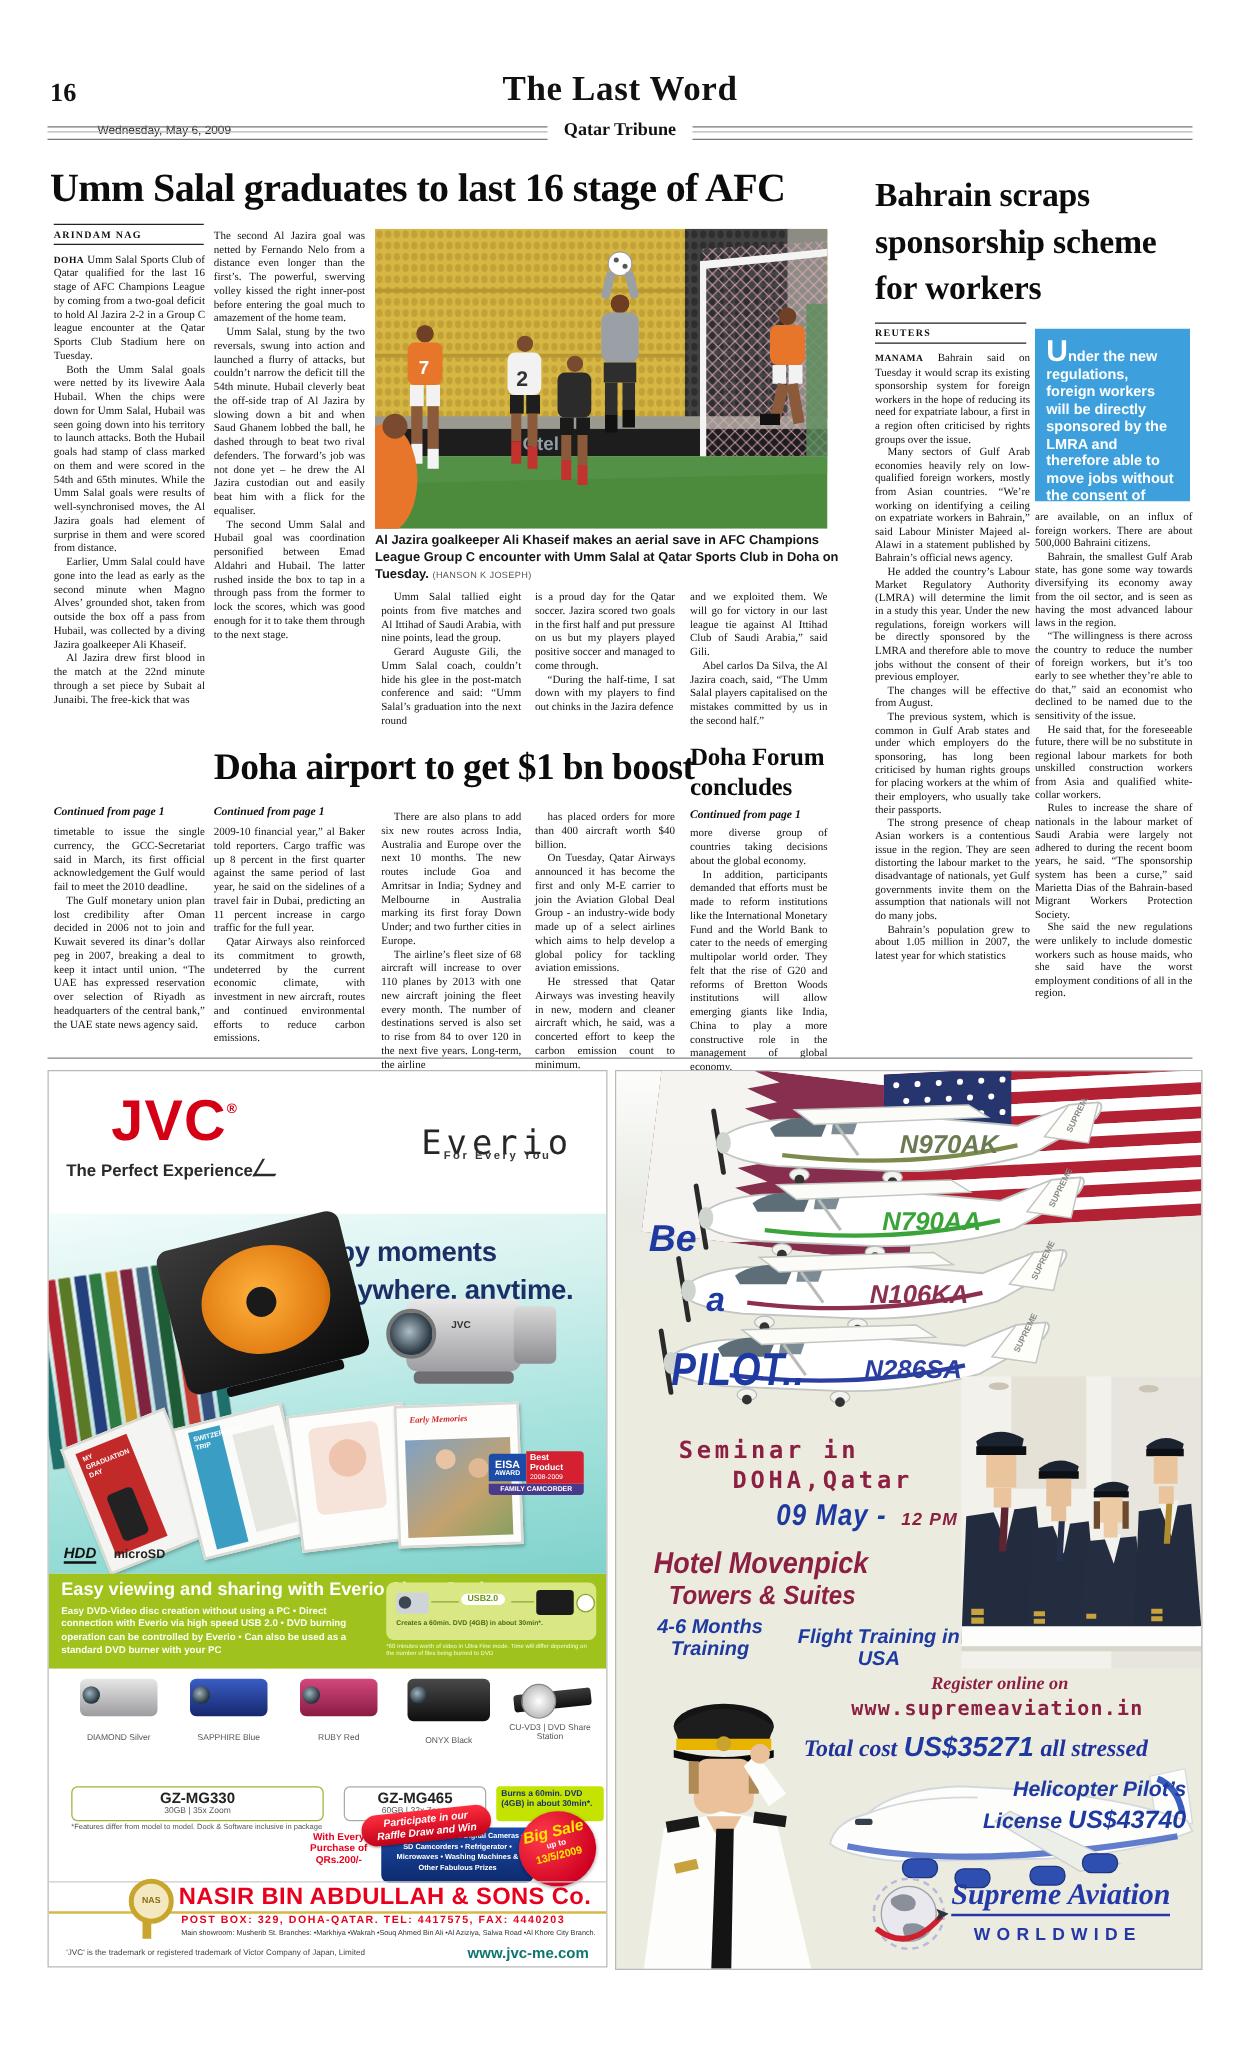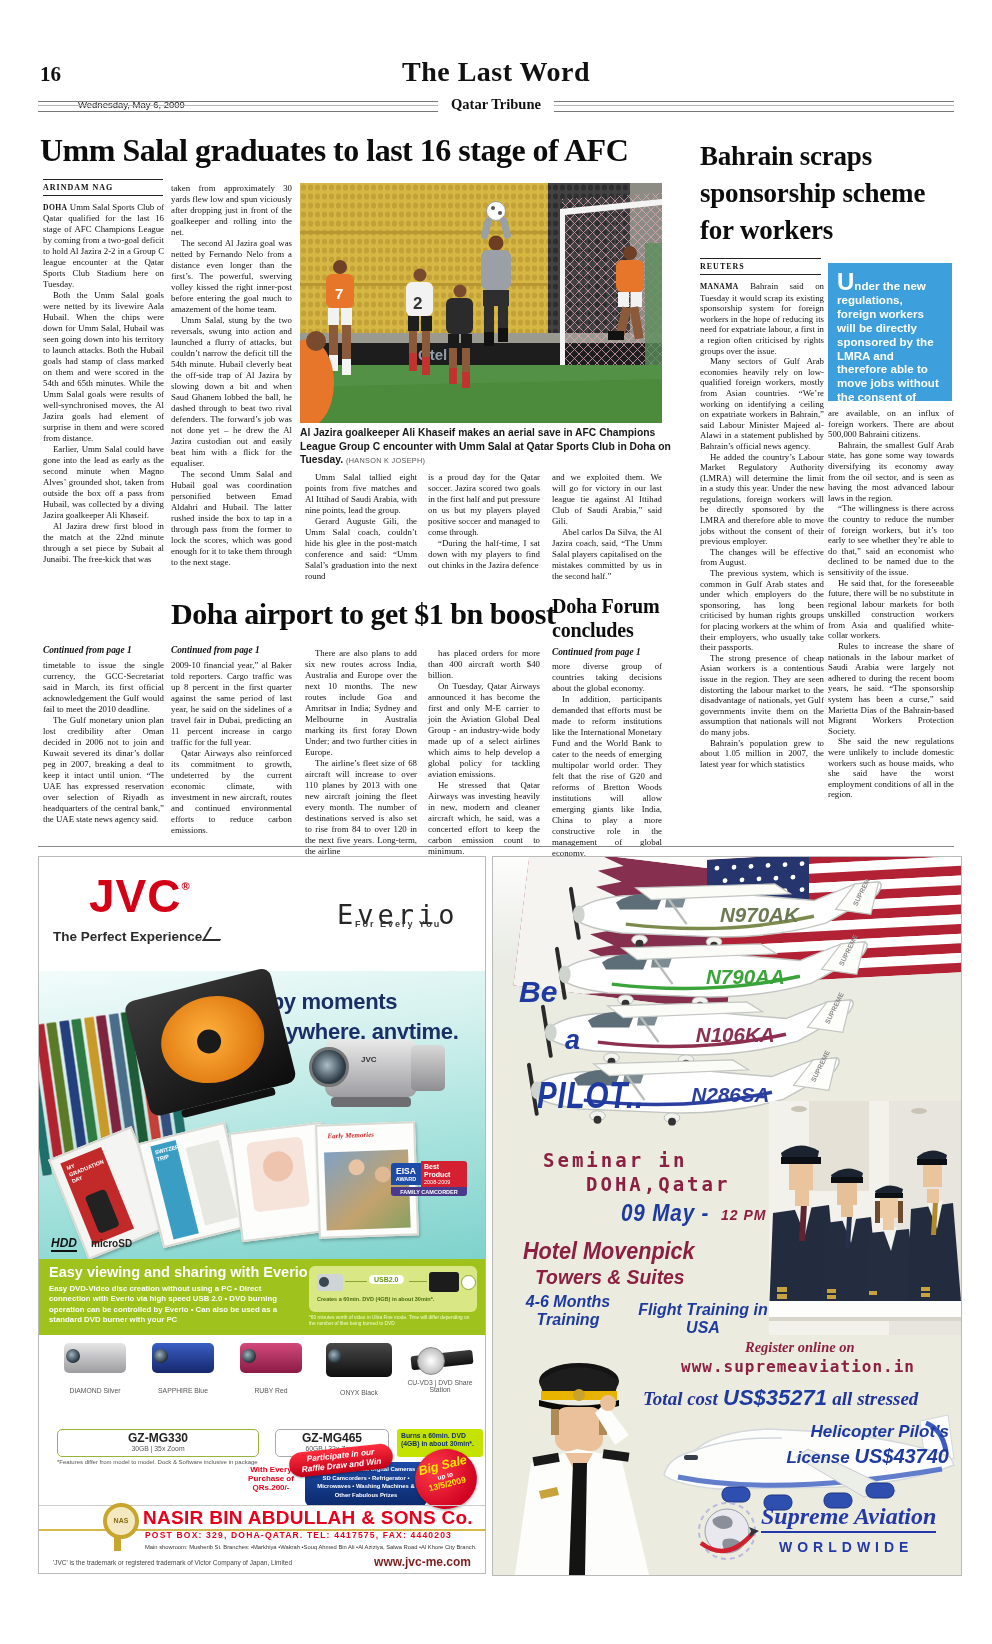--- a/index.html
+++ b/index.html
@@ -82,21 +82,21 @@
   .bigsale{background:radial-gradient(circle at 35% 30%,#ff3b4a,#cf0020 75%);border-radius:50%;
            transform:rotate(-14deg);text-align:center;color:#fff;box-shadow:0 1px 3px rgba(0,0,0,.4);
            font-family:"Liberation Sans",sans-serif;}
   .bs1{font-size:12.5px;font-weight:bold;font-style:italic;color:#ffe900;line-height:1;padding-top:10px;}
   .bs2{font-size:6.5px;font-weight:bold;line-height:1.2;}
   .bs3{font-size:8.5px;font-weight:bold;color:#ffe900;line-height:1.2;}
   .nasir-name{font-family:"Liberation Sans",sans-serif;font-size:19px;font-weight:bold;color:#e8001c;letter-spacing:.3px;white-space:nowrap;}
   .nasir-addr{font-family:"Liberation Sans",sans-serif;font-size:8.5px;font-weight:bold;color:#e8001c;letter-spacing:1.2px;white-space:nowrap;}
   .nasir-br{font-family:"Liberation Sans",sans-serif;font-size:5.8px;color:#333;white-space:nowrap;}
   .legal{font-family:"Liberation Sans",sans-serif;font-size:6.5px;color:#444;}
-  .jvc-web{font-family:"Liberation Sans",sans-serif;font-size:12px;font-weight:bold;color:#7f1d1d;}
+  .jvc-web{font-family:"Liberation Sans",sans-serif;font-size:12px;font-weight:bold;color:#0f766e;}
   .badge-hdd{font-family:"Liberation Sans",sans-serif;font-weight:bold;font-style:italic;font-size:12px;color:#111;border-bottom:2px solid #111;}
   .badge-sd{font-family:"Liberation Sans",sans-serif;font-weight:bold;font-size:10px;color:#222;}
 
   
   .sup-ad{background:#ebecdf;}
   .sky{background:linear-gradient(180deg,#fdfdfc 0%,#e9ebe4 55%,#ebecdf 100%);}
   .blue-it{color:#1e3aa0;font-family:"Liberation Sans",sans-serif;font-weight:bold;font-style:italic;}
   .maroon{color:#8c1f42;}
   .sem{font-family:"DejaVu Sans Mono",monospace;font-weight:bold;font-size:19px;letter-spacing:3px;color:#8c1f42;white-space:nowrap;}
   .reg-online{font-family:"Liberation Serif",serif;font-style:italic;font-size:14.5px;color:#8c1f42;font-weight:bold;}
@@ -126,21 +126,20 @@
   <div class="abs headline h-umm" style="left:40px;top:132px;width:630px;">Umm Salal graduates to last 16 stage of AFC</div>
   <div class="abs byline-block" style="left:43px;top:179px;width:120px;">ARINDAM NAG</div>
 
   <div class="abs bt" style="left:43px;top:202px;width:121px;height:376px;">
     <p class="lead"><span class="dateline">DOHA</span> <span>Umm Salal Sports Club of Qatar qualified for the last 16 stage of AFC Champions League by coming from a two-goal deficit to hold Al Jazira 2-2 in a Group C league encounter at the Qatar Sports Club Stadium here on Tuesday.</span></p>
   <p>Both the Umm Salal goals were netted by its livewire Aala Hubail. When the chips were down for Umm Salal, Hubail was seen going down into his territory to launch attacks. Both the Hubail goals had stamp of class marked on them and were scored in the 54th and 65th minutes. While the Umm Salal goals were results of well-synchronised moves, the Al Jazira goals had element of surprise in them and were scored from distance.</p>
       <p>Earlier, Umm Salal could have gone into the lead as early as the second minute when Magno Alves’ grounded shot, taken from outside the box off a pass from Hubail, was collected by a diving Jazira goalkeeper Ali Khaseif.</p>
       <p>Al Jazira drew first blood in the match at the 22nd minute through a set piece by Subait al Junaibi. The free-kick that was</p>
     </div>
   <div class="abs bt cont" style="left:171px;top:183px;width:121px;height:395px;">
-      <p>taken from approximately 30 yards flew low and spun viciously after dropping just in front of the goalkeeper and rolling into the net.</p>
       <p>The second Al Jazira goal was netted by Fernando Nelo from a distance even longer than the first’s. The powerful, swerving volley kissed the right inner-post before entering the goal much to amazement of the home team.</p>
       <p>Umm Salal, stung by the two reversals, swung into action and launched a flurry of attacks, but couldn’t narrow the deficit till the 54th minute. Hubail cleverly beat the off-side trap of Al Jazira by slowing down a bit and when Saud Ghanem lobbed the ball, he dashed through to beat two rival defenders. The forward’s job was not done yet – he drew the Al Jazira custodian out and easily beat him with a flick for the equaliser.</p>
       <p>The second Umm Salal and Hubail goal was coordination personified between Emad Aldahri and Hubail. The latter rushed inside the box to tap in a through pass from the former to lock the scores, which was good enough for it to take them through to the next stage.</p>
     </div>
 
   <div class="abs" style="left:300px;top:183px;width:362px;height:240px;">
     <svg width="362" height="240" viewBox="0 0 362 240">
       <defs>
         <pattern id="pSeat" width="7" height="9" patternUnits="userSpaceOnUse">
           <ellipse cx="3.5" cy="4.5" rx="2.6" ry="3.1" fill="#c2a138"></ellipse>

